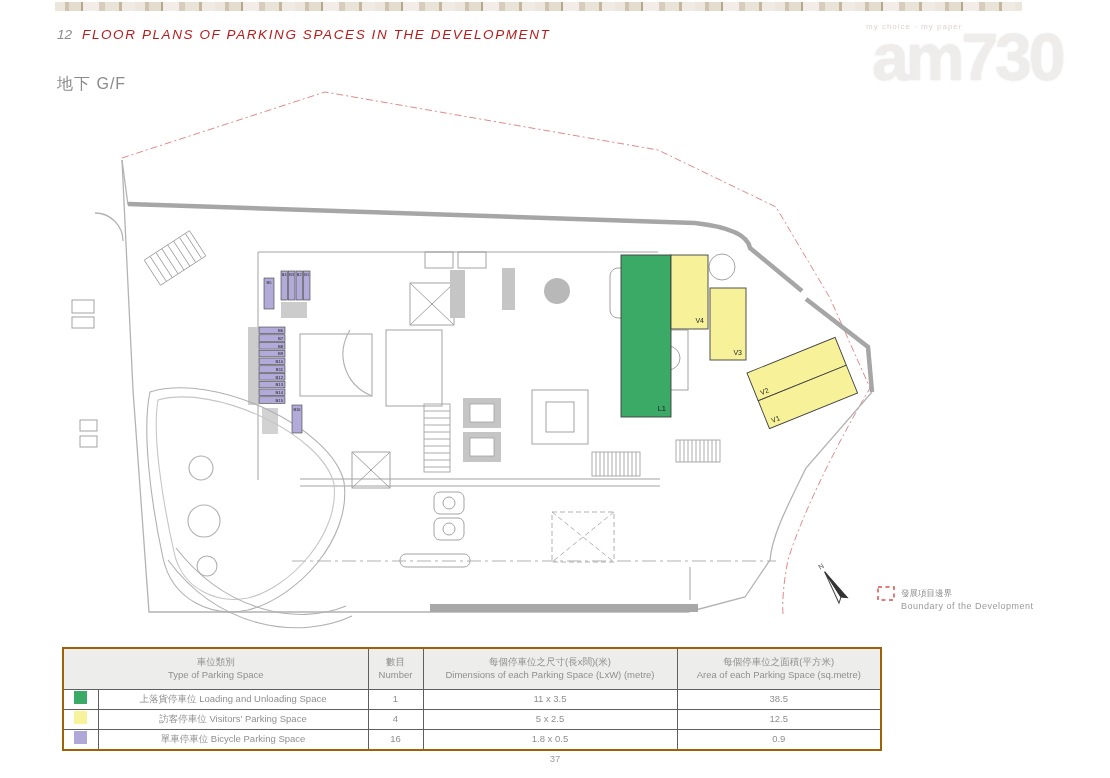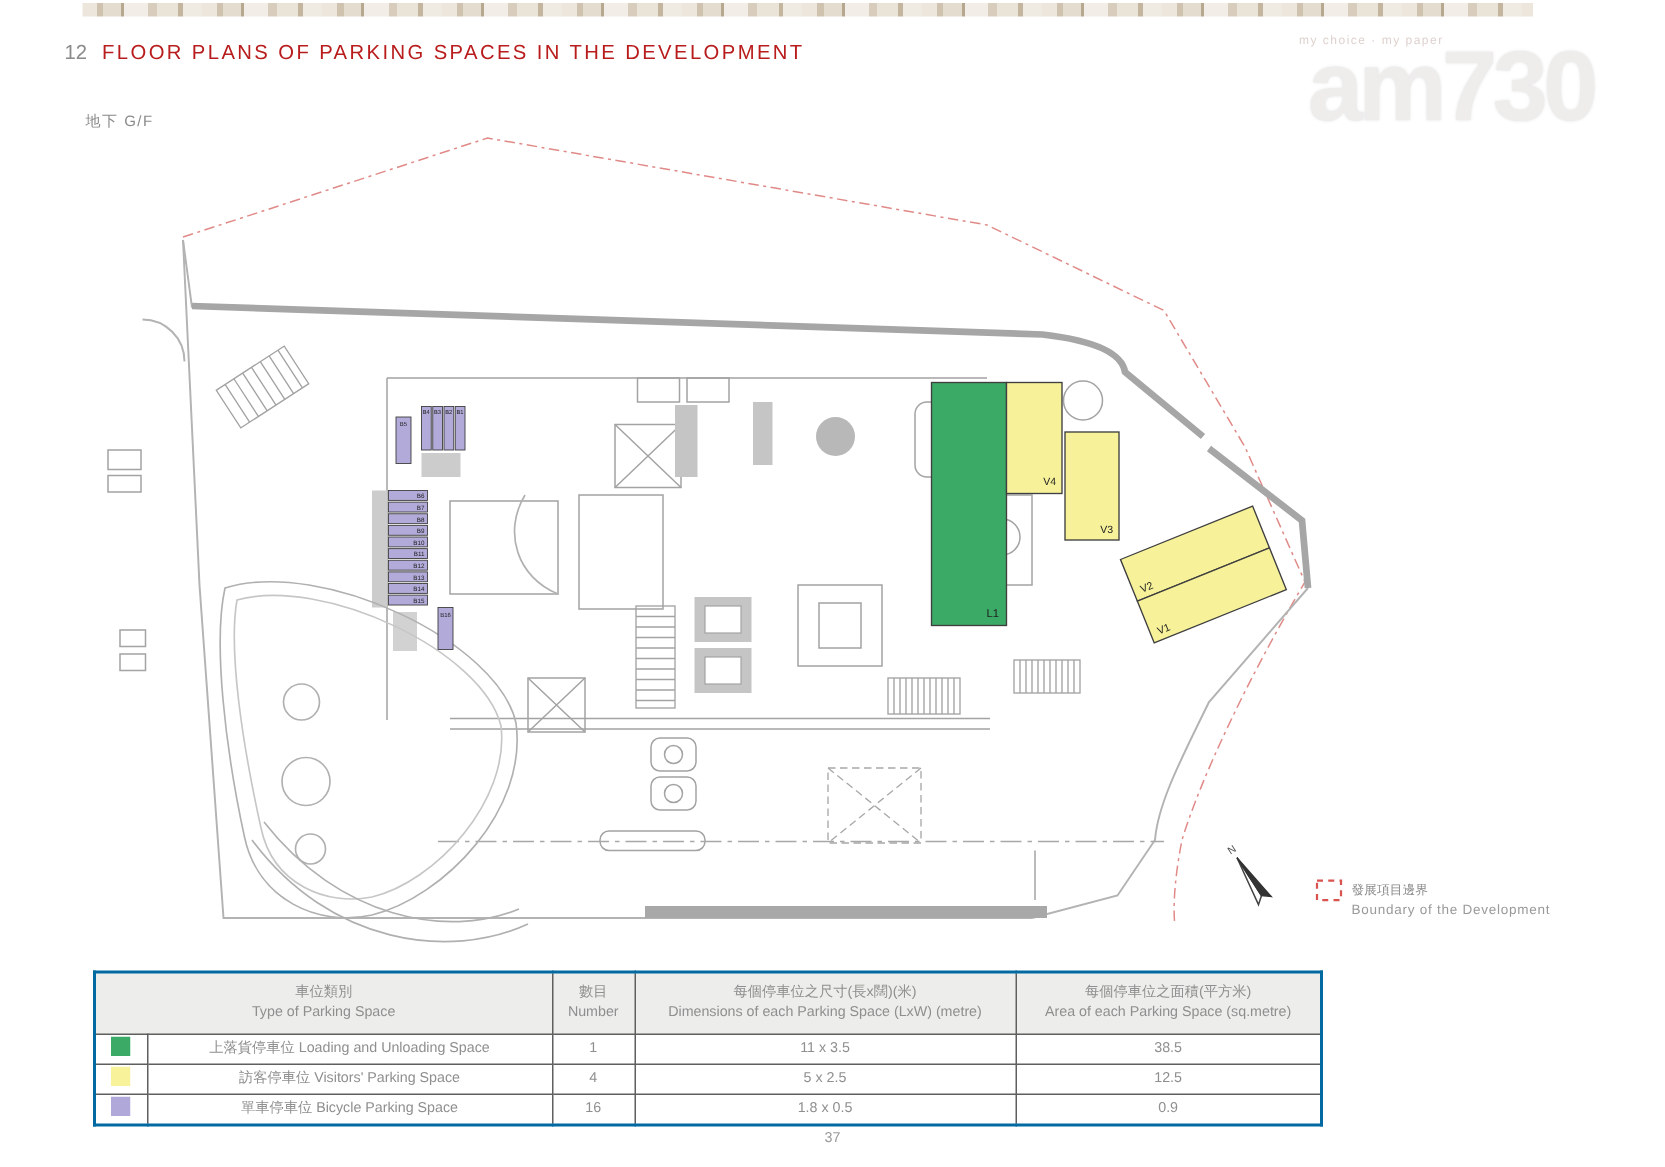--- a/index.html
+++ b/index.html
@@ -6,38 +6,38 @@
   body{font-family:"Liberation Sans", sans-serif;}
   #page{position:relative;width:1110px;height:778px;background:#ffffff;overflow:hidden;}
 
   
   .strip{position:absolute;left:55px;top:2px;width:967px;height:9px;
     background:repeating-linear-gradient(90deg,
       #ece6dc 0px,#ece6dc 10px,#cfc2ae 10px,#cfc2ae 14px,#e4dccf 14px,#e4dccf 26px,
       #b5a88f 26px,#b5a88f 28px,#f2eee7 28px,#f2eee7 44px,#d8cdbc 44px,#d8cdbc 50px,
       #e9e3d8 50px,#e9e3d8 64px,#c4b69e 64px,#c4b69e 67px,#efeae2 67px,#efeae2 80px);}
 
-  .title-row{position:absolute;left:43px;top:27px;display:flex;align-items:baseline;gap:10px;white-space:nowrap;}
+  .title-row{position:absolute;left:57px;top:27px;display:flex;align-items:baseline;gap:10px;white-space:nowrap;font-style:italic;}
   .title-num{font-size:13.5px;color:#8a8a8a;}
   .title-zh{font-size:13.5px;color:#8a8a8a;letter-spacing:1px;}
   .title-en{font-size:13.5px;color:#b91c1c;letter-spacing:1.6px;}
 
-  .floor-label{position:absolute;left:57px;top:74px;font-size:10px;color:#8a8a8a;letter-spacing:1px;text-align:center;}
+  .floor-label{position:absolute;left:57px;top:74px;font-size:16px;color:#8a8a8a;letter-spacing:1px;text-align:center;}
 
   
   .wm{position:absolute;left:872px;top:22px;width:200px;text-align:left;pointer-events:none;}
   .wm-tag{font-size:8px;color:#ded1cd;letter-spacing:1px;margin-left:-6px;}
   .wm-logo{font-size:66px;line-height:52px;font-weight:bold;letter-spacing:-3px;color:#eeedec;
     text-shadow:0 0 2px rgba(185,185,185,.45);}
 
   .plan-svg{position:absolute;left:0;top:0;}
 
   
   table.ptable{position:absolute;left:62px;top:647px;border-collapse:collapse;table-layout:fixed;
-    border:2px solid #0369a1;font-size:9.5px;color:#8f8f8f;}
+    border:2px solid #a16207;font-size:9.5px;color:#8f8f8f;}
   table.ptable th,table.ptable td{border:1px solid #5f5f5f;padding:0;line-height:1.35;}
   table.ptable th{background:#ededeb;font-weight:normal;height:40px;}
   table.ptable td{height:19px;text-align:center;}
   td.typ{text-align:left;padding-left:10px;margin-left:32px;}
   td.swc{text-align:center;}
   .pagenum{position:absolute;left:0;top:753px;width:1110px;text-align:center;font-size:9.5px;color:#9a9a9a;}
 </style>
 </head>
 <body>
 

